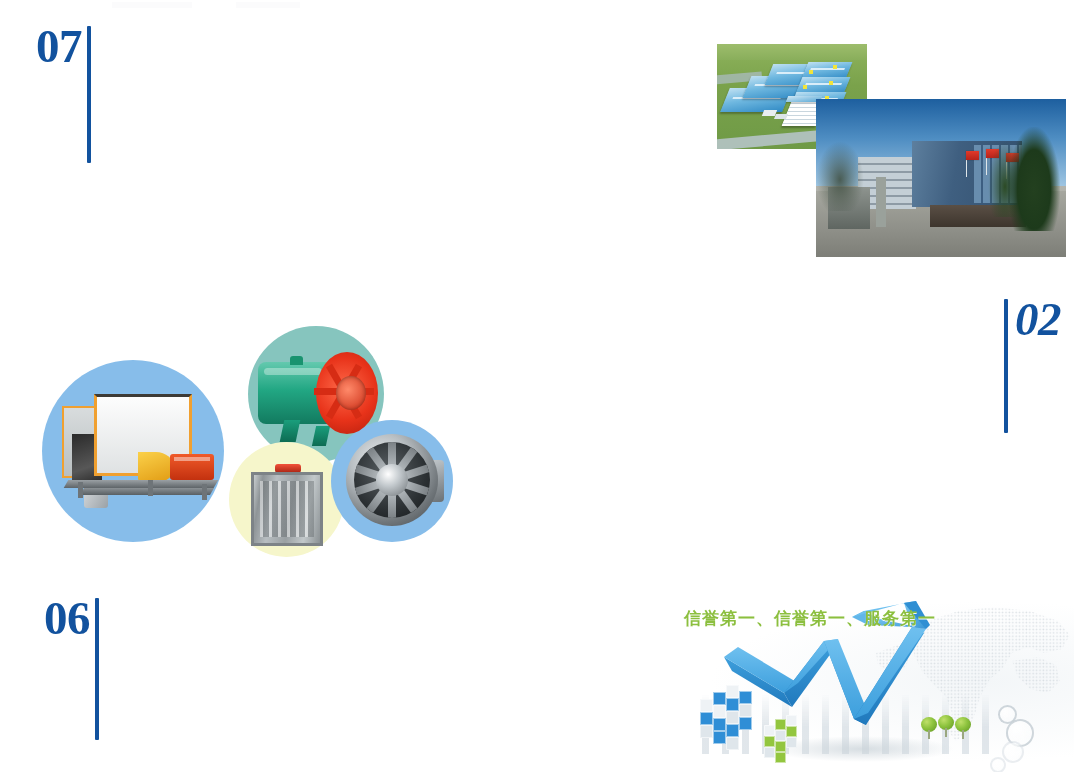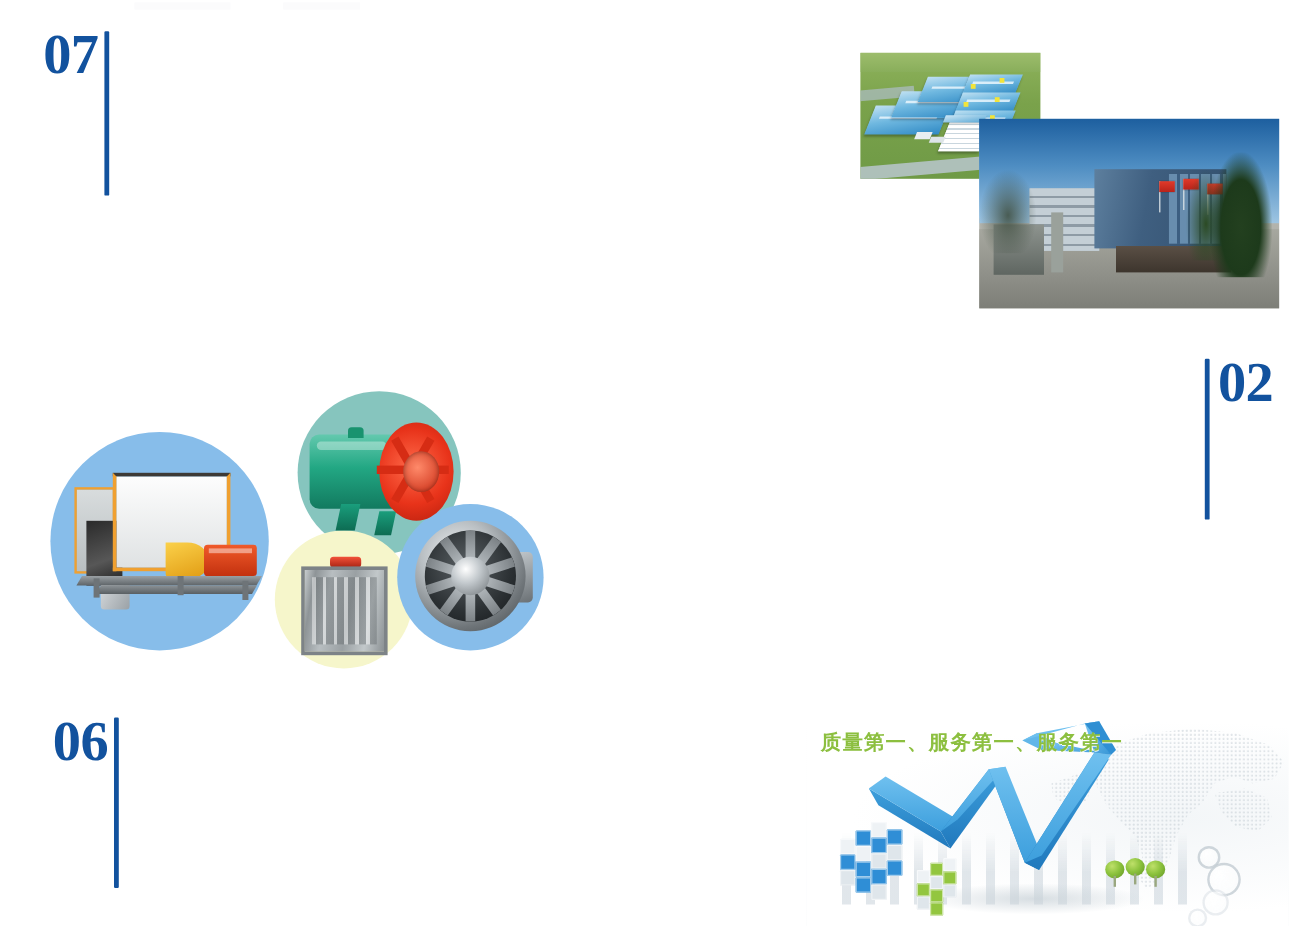--- a/index.html
+++ b/index.html
@@ -31,21 +31,21 @@
     line-height: 40px;
     color: #12529e;
     letter-spacing: -0.5px;
   }
   .marker-bar {
     width: 4px;
     background: #12529e;
     border-radius: 1px;
   }
   .marker.left .marker-bar { margin-left: 5px; }
-  .marker.right .marker-num { margin-left: 7px; }
+  .marker.right .marker-num { margin-left: 7px; font-style: italic; }
 
   #marker-01 { left: 36px; top: 26px; }
   #marker-01 .marker-bar { height: 137px; }
   #marker-02 { left: 1004px; top: 299px; }
   #marker-02 .marker-bar { height: 134px; }
   #marker-03 { left: 44px; top: 598px; }
   #marker-03 .marker-bar { height: 142px; }
 
   
   .photo { position: absolute; overflow: hidden; }
@@ -595,16 +595,16 @@
     <div class="tree" style="left:283px; top:120px;">
       <div class="crown"></div>
         <div class="trunk"></div>
     </div>
 
     <div class="bubble" style="left:326px; top:108px; width:15px; height:15px;"></div>
     <div class="bubble" style="left:334px; top:122px; width:24px; height:24px;"></div>
     <div class="bubble faint" style="left:330px; top:144px; width:18px; height:18px;"></div>
     <div class="bubble faint" style="left:318px; top:160px; width:12px; height:12px;"></div>
 
-    <div class="slogan">质量第一、服务第一、服务第一</div>
+    <div class="slogan">信誉第一、信誉第一、服务第一</div>
   </div>
 
 </div>
 
 </body></html>

